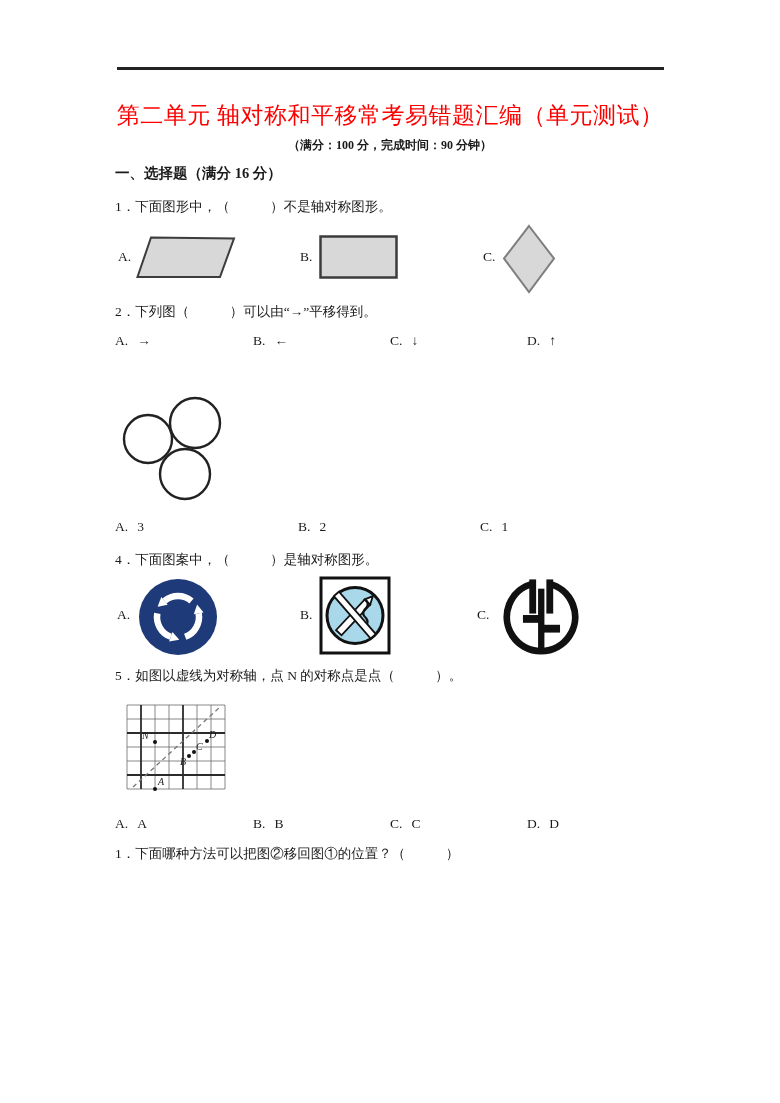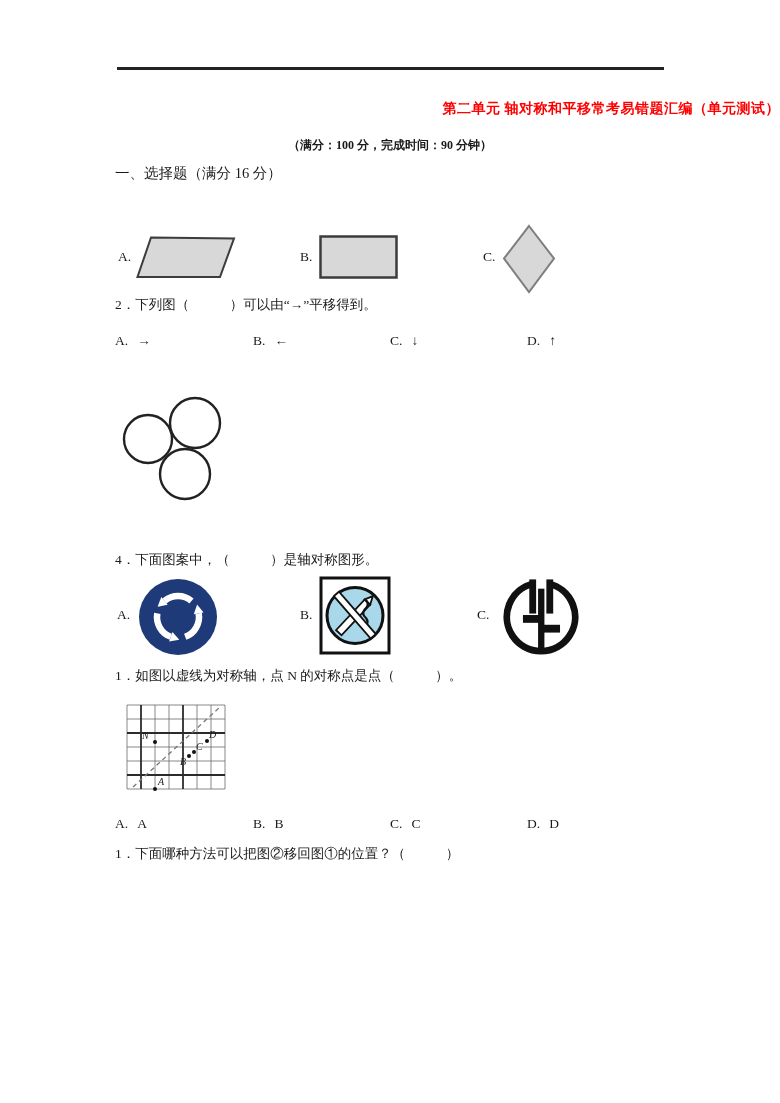--- a/index.html
+++ b/index.html
@@ -1,71 +1,77 @@
 <!DOCTYPE html>
 <html><head>
 <meta charset="utf-8">
 <style>
   html,body{margin:0;padding:0;background:#ffffff;}
   .page{position:relative;width:780px;height:1103px;background:#ffffff;overflow:hidden;
         font-family:"Liberation Serif","DejaVu Serif",serif;color:#1a1a1a;}
   .abs{position:absolute;}
   .rule{left:117px;top:67px;width:547px;border-top:3px solid #232323;}
-  .title{left:0;right:0;top:100px;text-align:right;font-size:14px;font-weight:bold;
+  .title{left:0;right:0;top:100px;text-align:center;font-size:23px;font-weight:normal;
          color:#fe0000;letter-spacing:.5px;white-space:nowrap;}
   .subtitle{left:0;right:0;top:137px;text-align:center;font-size:12px;font-weight:bold;white-space:nowrap;}
-  .section{left:115px;top:164px;font-size:14.5px;font-weight:normal;white-space:nowrap;}
+  .section{left:115px;top:164px;font-size:14.5px;font-weight:bold;white-space:nowrap;}
   .q{left:115px;font-size:13.5px;white-space:nowrap;}
   .row{left:115px;width:565px;}
   .olabel{font-size:13.5px;white-space:nowrap;}
   .opt .sym{margin-left:9px;}
   .o1{left:0;}
   .q2row .o2,.q5row .o2{left:138px;} .q2row .o3,.q5row .o3{left:275px;} .q2row .o4,.q5row .o4{left:412px;}
   .q3row .o2{left:183px;} .q3row .o3{left:365px;}
   svg{display:block;}
   .gridletter{font-style:italic;font-size:10px;fill:#222;font-family:"Liberation Serif","DejaVu Serif",serif;}
 </style>
 </head>
 <body>
 
 <div class="page">
 
   <div class="abs rule"></div>
   <div class="abs title">第二单元 轴对称和平移常考易错题汇编（单元测试）</div>
   <div class="abs subtitle">（满分：100 分，完成时间：90 分钟）</div>
   <div class="abs section">一、选择题（满分 16 分）</div>
 
+  <div class="abs q" style="top:198px">1．下面图形中，（　　　）不是轴对称图形。</div>
   <div class="abs row" style="top:224px;height:72px">
     <span class="abs olabel" style="left:3px;top:25px">A.</span>
     <svg class="abs" style="left:21px;top:11px" width="100" height="45" viewBox="0 0 100 45">
       <polygon points="15,2.5 98,3.5 84,42 1.5,42" fill="#d8d8d8" stroke="#3c3c3c" stroke-width="2"></polygon>
     </svg>
     <span class="abs olabel" style="left:185px;top:25px">B.</span>
     <svg class="abs" style="left:204px;top:11px" width="80" height="45" viewBox="0 0 80 45">
       <rect x="1.5" y="1.5" width="76" height="41" fill="#d8d8d8" stroke="#3c3c3c" stroke-width="2.5"></rect>
     </svg>
     <span class="abs olabel" style="left:368px;top:25px">C.</span>
     <svg class="abs" style="left:386px;top:0" width="56" height="70" viewBox="0 0 56 70">
       <polygon points="28,2 53,34.5 28,68 3,34.5" fill="#d8d8d8" stroke="#7d7d7d" stroke-width="2"></polygon>
     </svg>
   </div>
 
-  <div class="abs q" style="top:296px">2．下列图（　　　）可以由“→”平移得到。</div>
+  <div class="abs q" style="top:303px">2．下列图（　　　）可以由“→”平移得到。</div>
   <div class="abs row q2row" style="top:333px;height:20px">
     <span class="abs olabel opt o1"><span>A.</span><span class="sym">→</span></span>
     <span class="abs olabel opt o2"><span>B.</span><span class="sym">←</span></span>
     <span class="abs olabel opt o3"><span>C.</span><span class="sym">↓</span></span>
     <span class="abs olabel opt o4"><span>D.</span><span class="sym">↑</span></span>
   </div>
 
   <svg class="abs" style="left:120px;top:396px" width="108" height="106" viewBox="0 0 108 106">
     <circle cx="28" cy="43" r="24" fill="#ffffff" stroke="#222" stroke-width="2.4"></circle>
     <circle cx="75" cy="27" r="25" fill="#ffffff" stroke="#222" stroke-width="2.4"></circle>
     <circle cx="65" cy="78" r="25" fill="#ffffff" stroke="#222" stroke-width="2.4"></circle>
   </svg>
+  <div class="abs row q3row" style="top:519px;height:20px">
+    <span class="abs olabel opt o1"><span>A.</span><span class="sym">3</span></span>
+    <span class="abs olabel opt o2"><span>B.</span><span class="sym">2</span></span>
+    <span class="abs olabel opt o3"><span>C.</span><span class="sym">1</span></span>
+  </div>
 
   <div class="abs q" style="top:551px">4．下面图案中，（　　　）是轴对称图形。</div>
   <div class="abs row" style="top:576px;height:84px">
     <span class="abs olabel" style="left:2px;top:31px">A.</span>
     <svg class="abs" style="left:23px;top:2px" width="80" height="78" viewBox="0 0 80 78">
       <ellipse cx="40" cy="39" rx="39" ry="38" fill="#1e3a78"></ellipse>
       <g id="rarr">
         <path d="M53.5,22.9 A21,21 0 0 0 26.5,22.9" stroke="#ffffff" stroke-width="6.5" fill="none"></path>
         <polygon points="19.6,28.7 29.7,26.7 23.3,19.1" fill="#ffffff"></polygon>
       </g>
@@ -89,21 +95,21 @@
     <svg class="abs" style="left:383px;top:0" width="86" height="80" viewBox="0 0 86 82">
       <path d="M35.1,7.9 A35,35 0 1 0 50.9,7.9" stroke="#111" stroke-width="7" fill="none"></path>
       <rect x="40" y="13" width="6.5" height="61" fill="#111"></rect>
       <rect x="31" y="3.5" width="7" height="35" fill="#111"></rect>
       <rect x="48.5" y="3.5" width="7" height="35" fill="#111"></rect>
       <rect x="24.5" y="40" width="20" height="8" fill="#111"></rect>
       <rect x="42" y="50" width="20.5" height="8" fill="#111"></rect>
     </svg>
   </div>
 
-  <div class="abs q" style="top:667px">1．如图以虚线为对称轴，点 N 的对称点是点（　　　）。</div>
+  <div class="abs q" style="top:667px">5．如图以虚线为对称轴，点 N 的对称点是点（　　　）。</div>
   <svg class="abs" style="left:121px;top:700px" width="112" height="96" viewBox="0 0 112 96">
     <g stroke="#6b6b6b" stroke-width="0.8">
       <line x1="6" y1="5" x2="6" y2="89"></line>
         <line x1="34" y1="5" x2="34" y2="89"></line>
       <line x1="48" y1="5" x2="48" y2="89"></line>
         <line x1="76" y1="5" x2="76" y2="89"></line>
       <line x1="90" y1="5" x2="90" y2="89"></line>
         <line x1="104" y1="5" x2="104" y2="89"></line>
       <line x1="6" y1="5" x2="104" y2="5"></line>
         <line x1="6" y1="19" x2="104" y2="19"></line>

